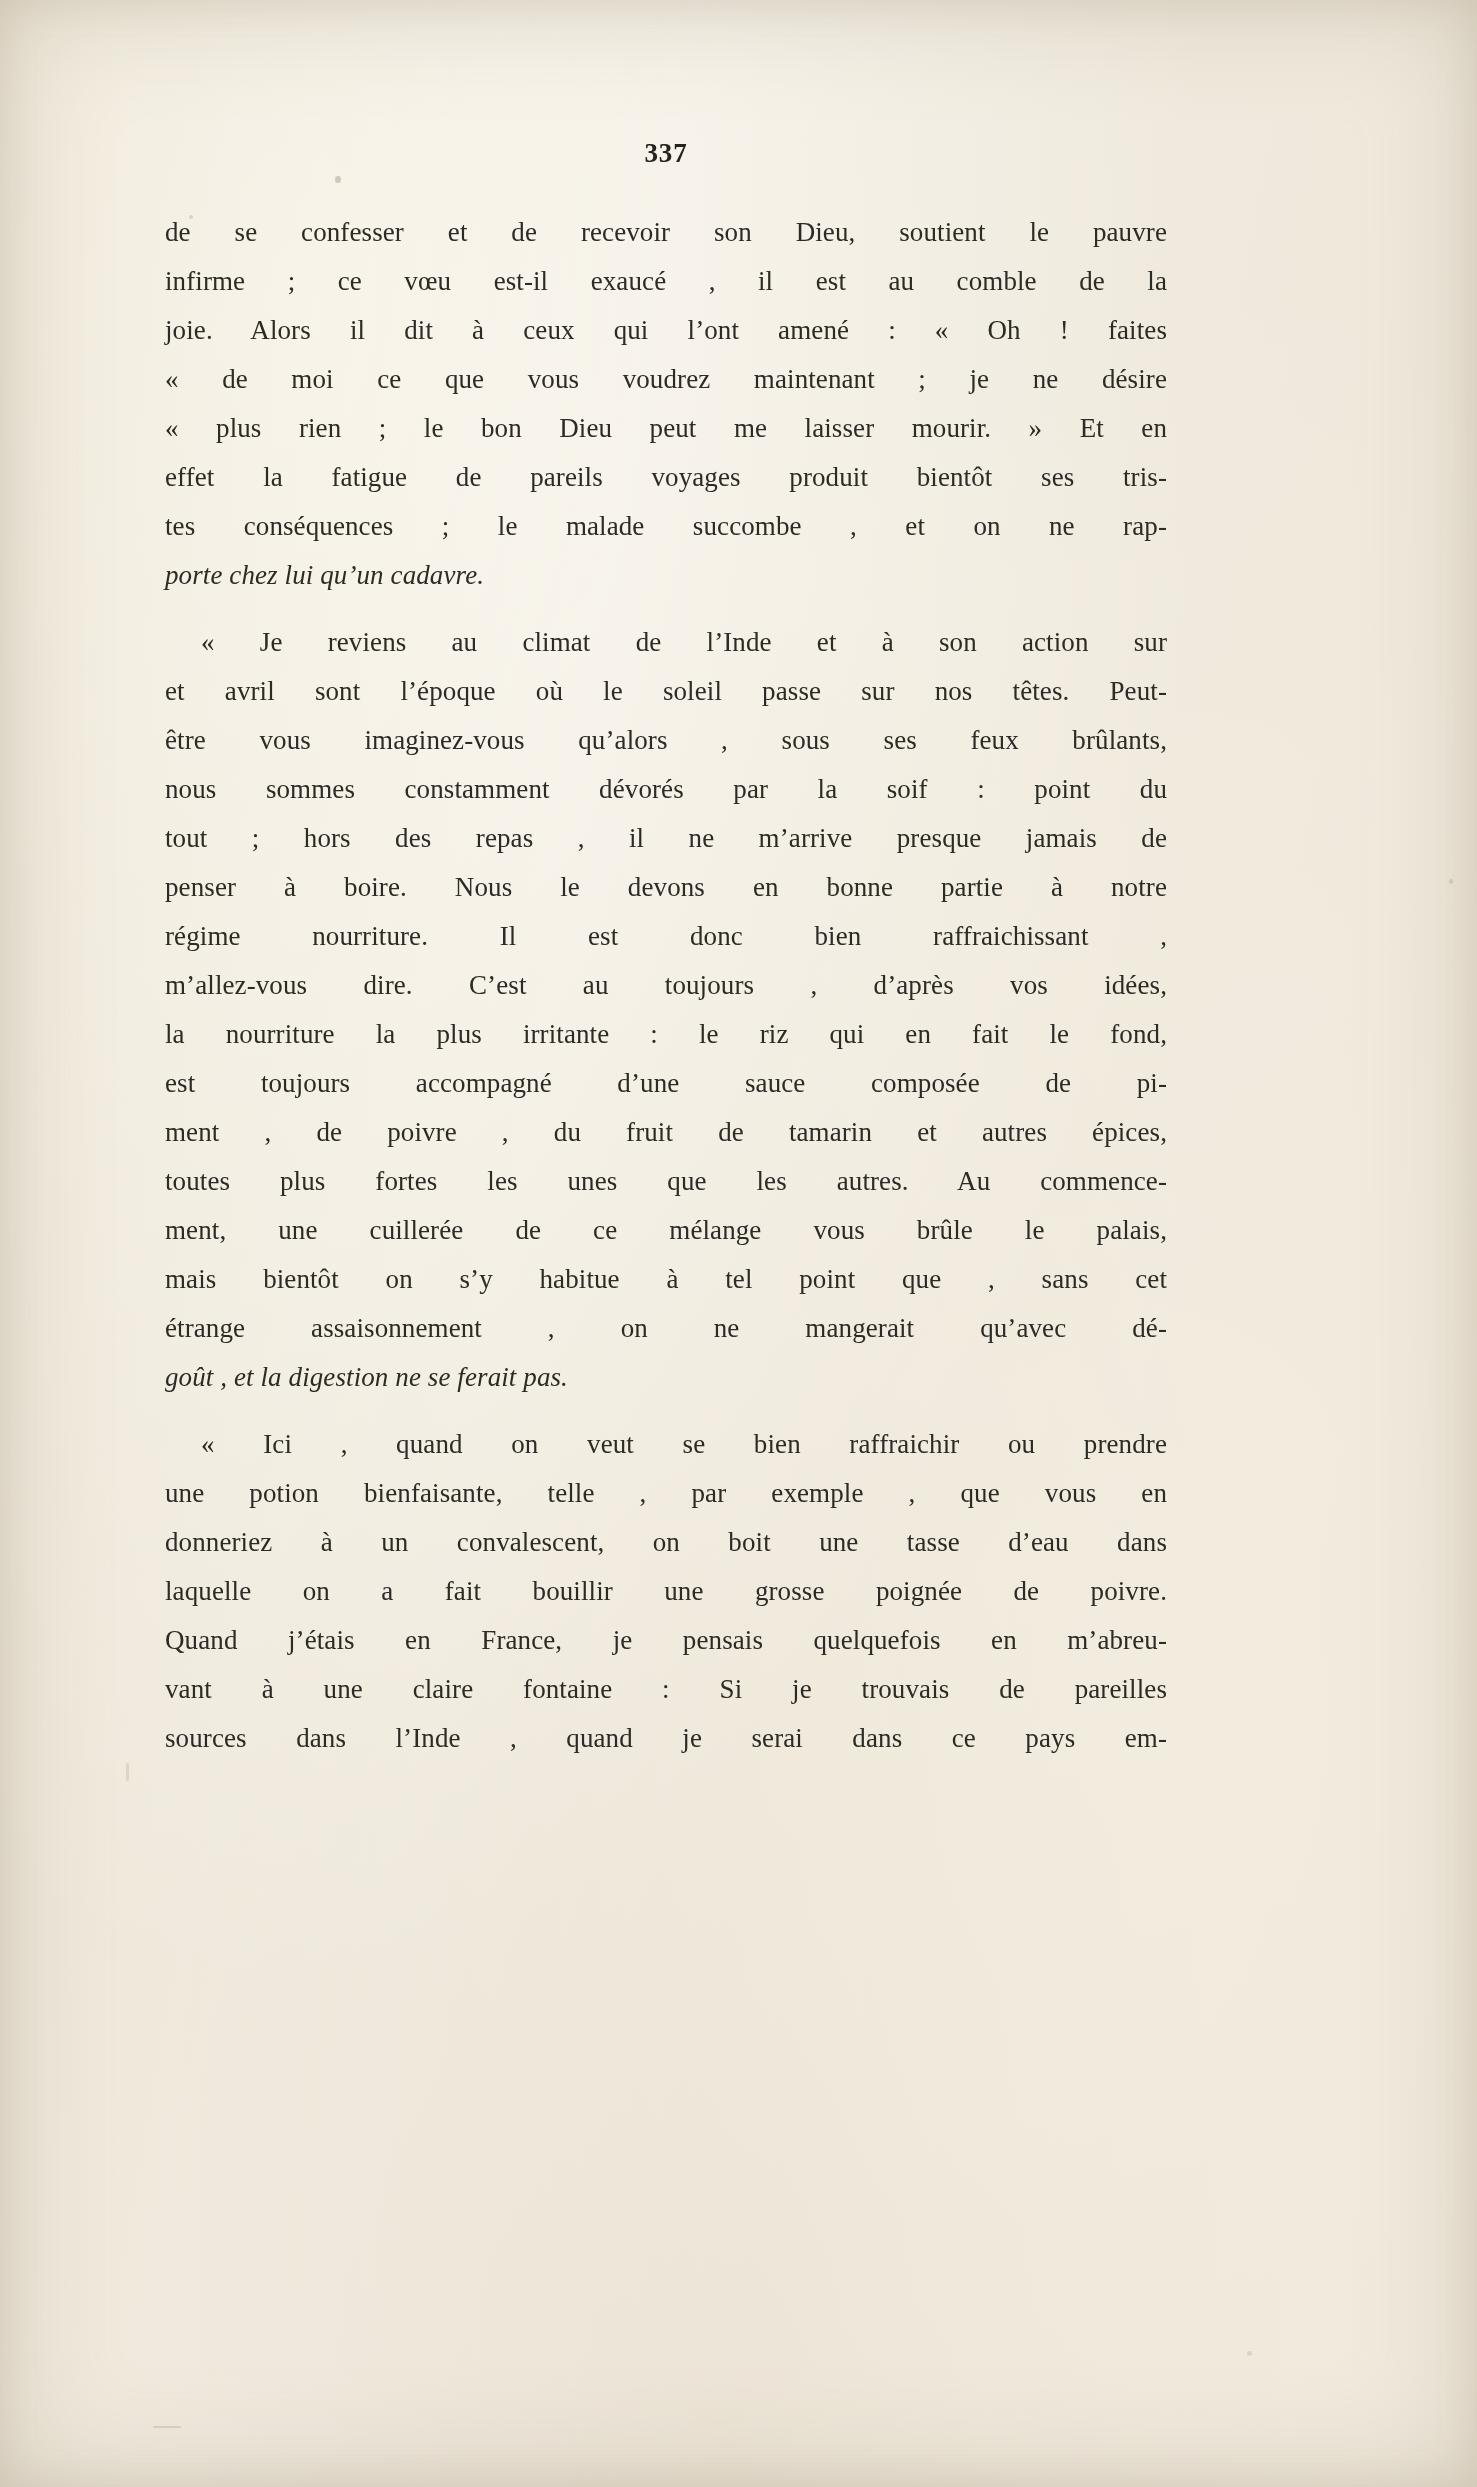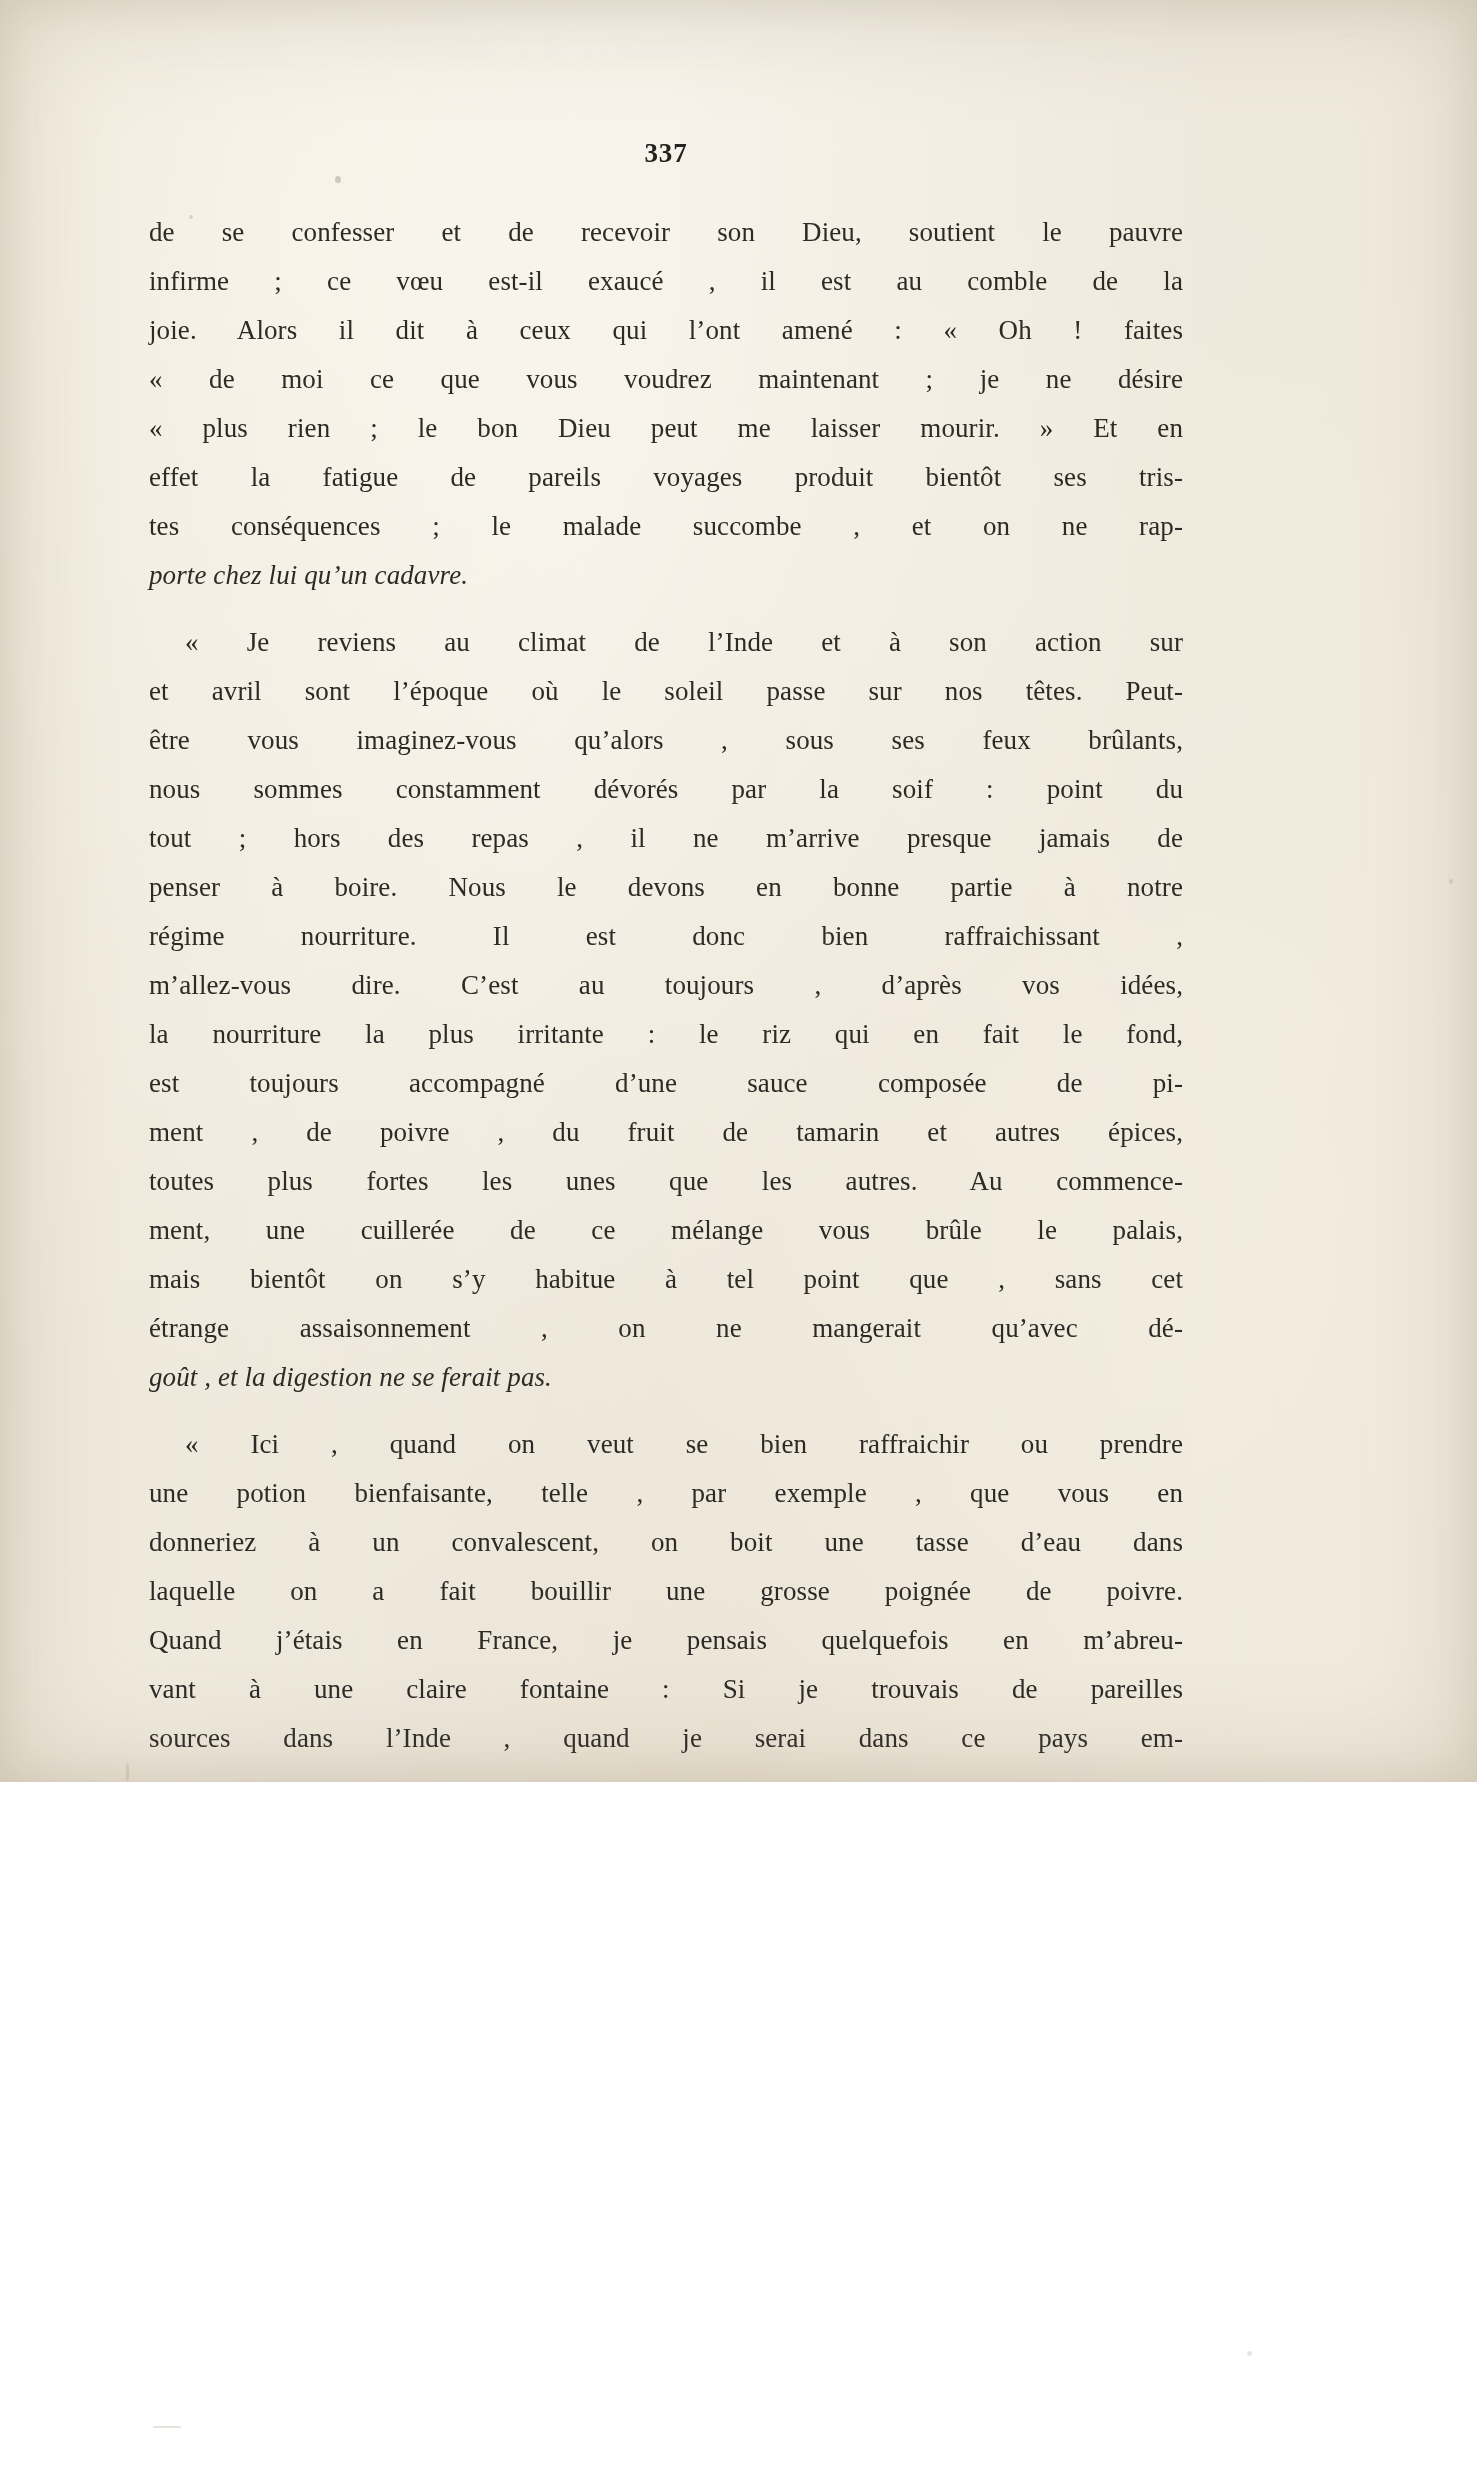--- a/index.html
+++ b/index.html
@@ -9,21 +9,21 @@
   }
   body {
     width: 1477px;
     height: 2487px;
     overflow: hidden;
     font-family: "Liberation Serif", serif;
   }
   .page {
     position: relative;
     width: 1477px;
-    height: 1782px;
+    height: 2487px;
     background: #efe9dd;
     background-image:
       radial-gradient(ellipse at 20% 12%, rgba(255,253,247,0.85) 0%, rgba(255,253,247,0) 55%),
       radial-gradient(ellipse at 78% 70%, rgba(246,240,228,0.7) 0%, rgba(246,240,228,0) 60%),
       radial-gradient(ellipse at 50% 100%, rgba(222,212,193,0.55) 0%, rgba(222,212,193,0) 55%);
   }
   .paper-tint {
     position: absolute;
     inset: 0;
     background:
@@ -54,21 +54,21 @@
     font-size: 27px;
     font-weight: bold;
     letter-spacing: 0.8px;
     margin: 0 0 39px 0;
     color: #24231f;
   }
   .para {
     font-size: 27px;
     line-height: 49px;
     text-align: justify;
-    margin: 0;
+    margin: 16px;
     color: #2c2b26;
     letter-spacing: 0.1px;
   }
   .para + .para {
     margin-top: 18px;
   }
   .para .ln {
     display: block;
     white-space: pre;
   }

